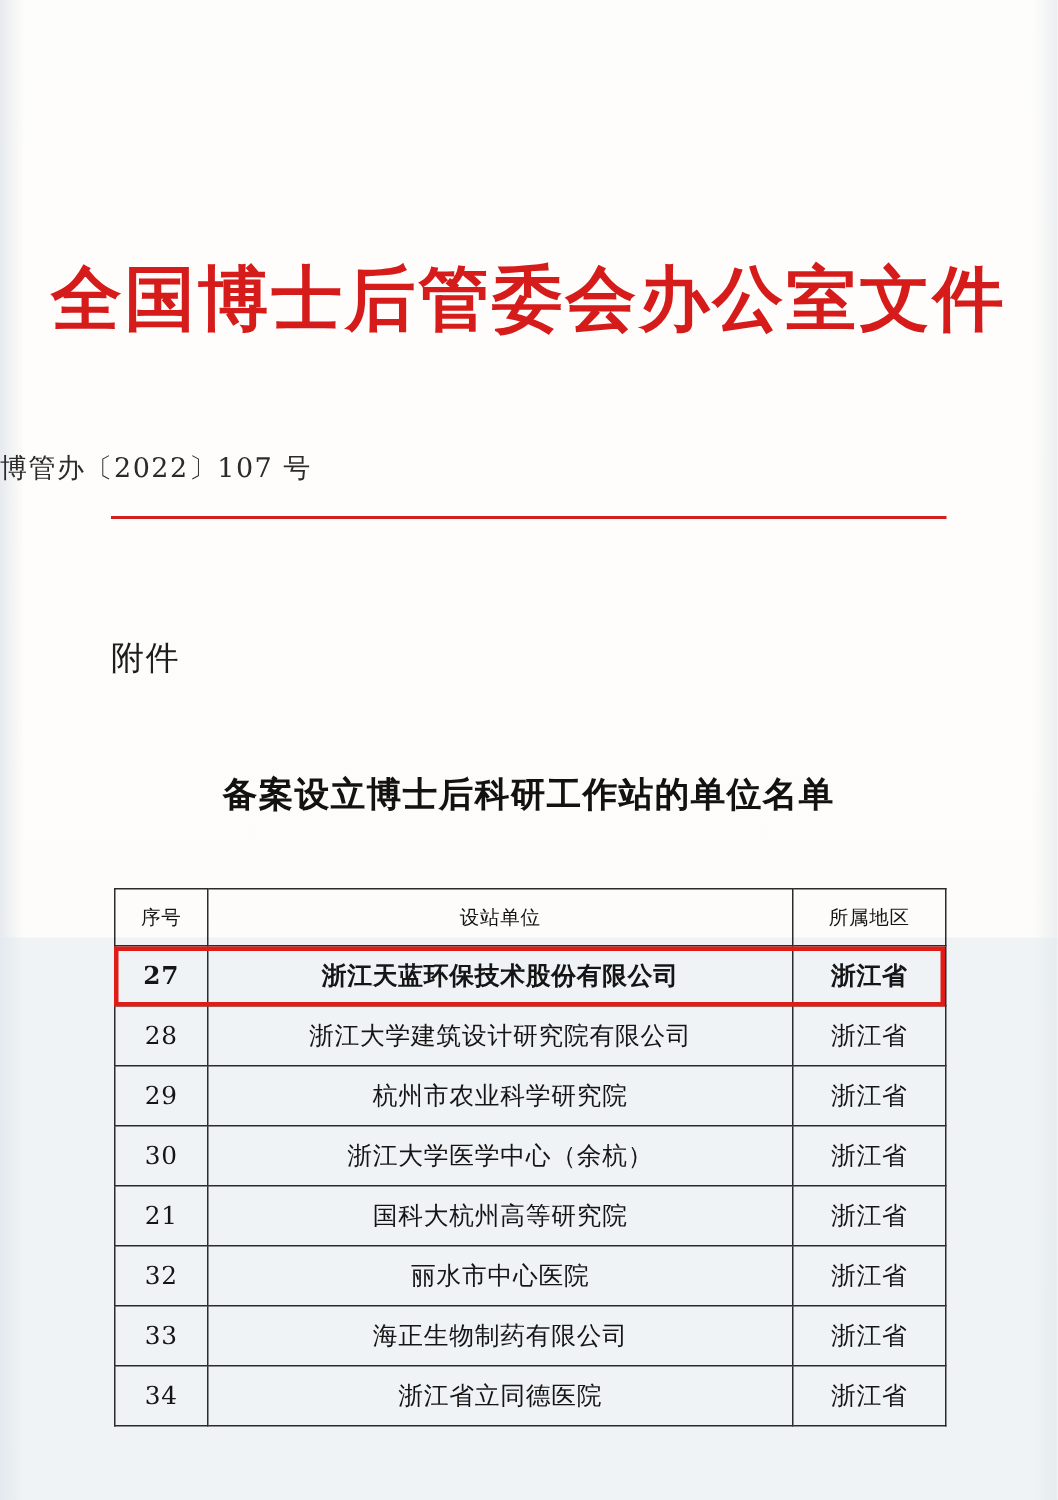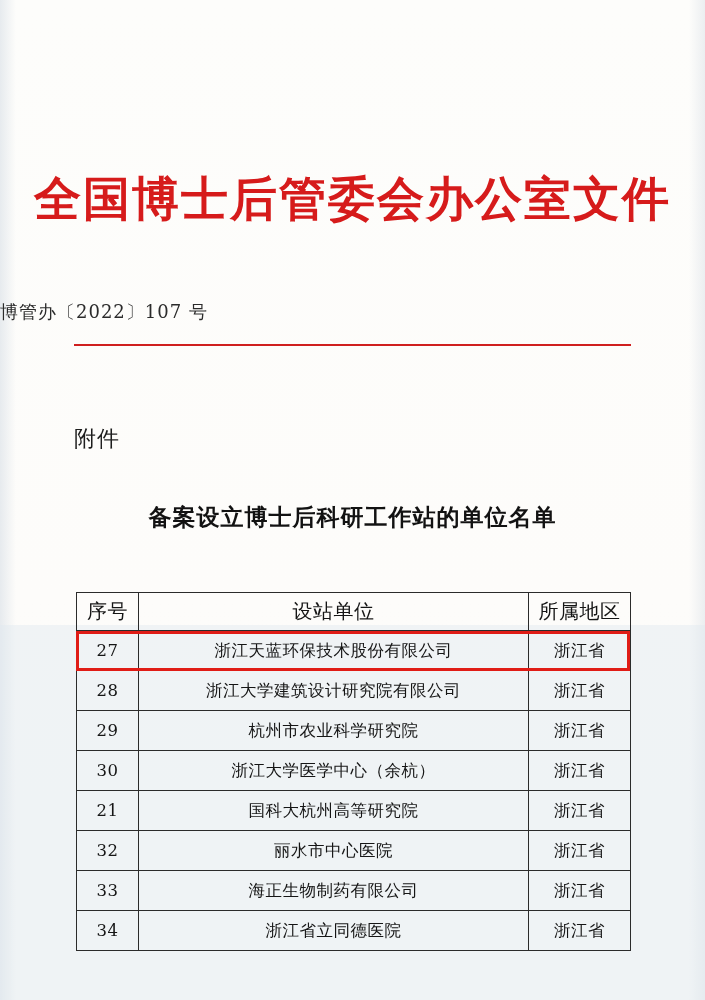--- a/index.html
+++ b/index.html
@@ -89,21 +89,21 @@
     top: 424px;
     font-size: 22px;
     color: #1d1d1d;
     font-weight: normal;
     letter-spacing: 1px;
     font-family: "DejaVu Serif", "Liberation Serif", serif;
   }
   .doc-title {
     position: absolute;
     left: 0;
-    top: 502px;
+    top: 514px;
     width: 705px;
     text-align: center;
     font-size: 23px;
     font-weight: bold;
     color: #121212;
     letter-spacing: 1px;
     font-family: "DejaVu Serif", "Liberation Serif", serif;
   }
 
   .table-wrap {
@@ -123,29 +123,30 @@
     text-align: center;
     vertical-align: middle;
     font-size: 16.5px;
     color: #151515;
     font-weight: normal;
     font-family: "DejaVu Serif", "Liberation Serif", serif;
     letter-spacing: 0.5px;
     padding: 0;
   }
   table.unit-table th {
-    font-size: 20px;
+    font-size: 13px;
     height: 37px;
   }
   col.c-no { width: 62px; }
   col.c-unit { width: 390px; }
   col.c-region { width: 102px; }
 
   tr.highlight-row td {
     position: relative;
+    font-weight: bold;
   }
   .highlight-box {
     position: absolute;
     left: 0px;
     top: 39px;
     width: 554px;
     height: 40px;
     border: 3px solid #e01c16;
     box-sizing: border-box;
     pointer-events: none;

